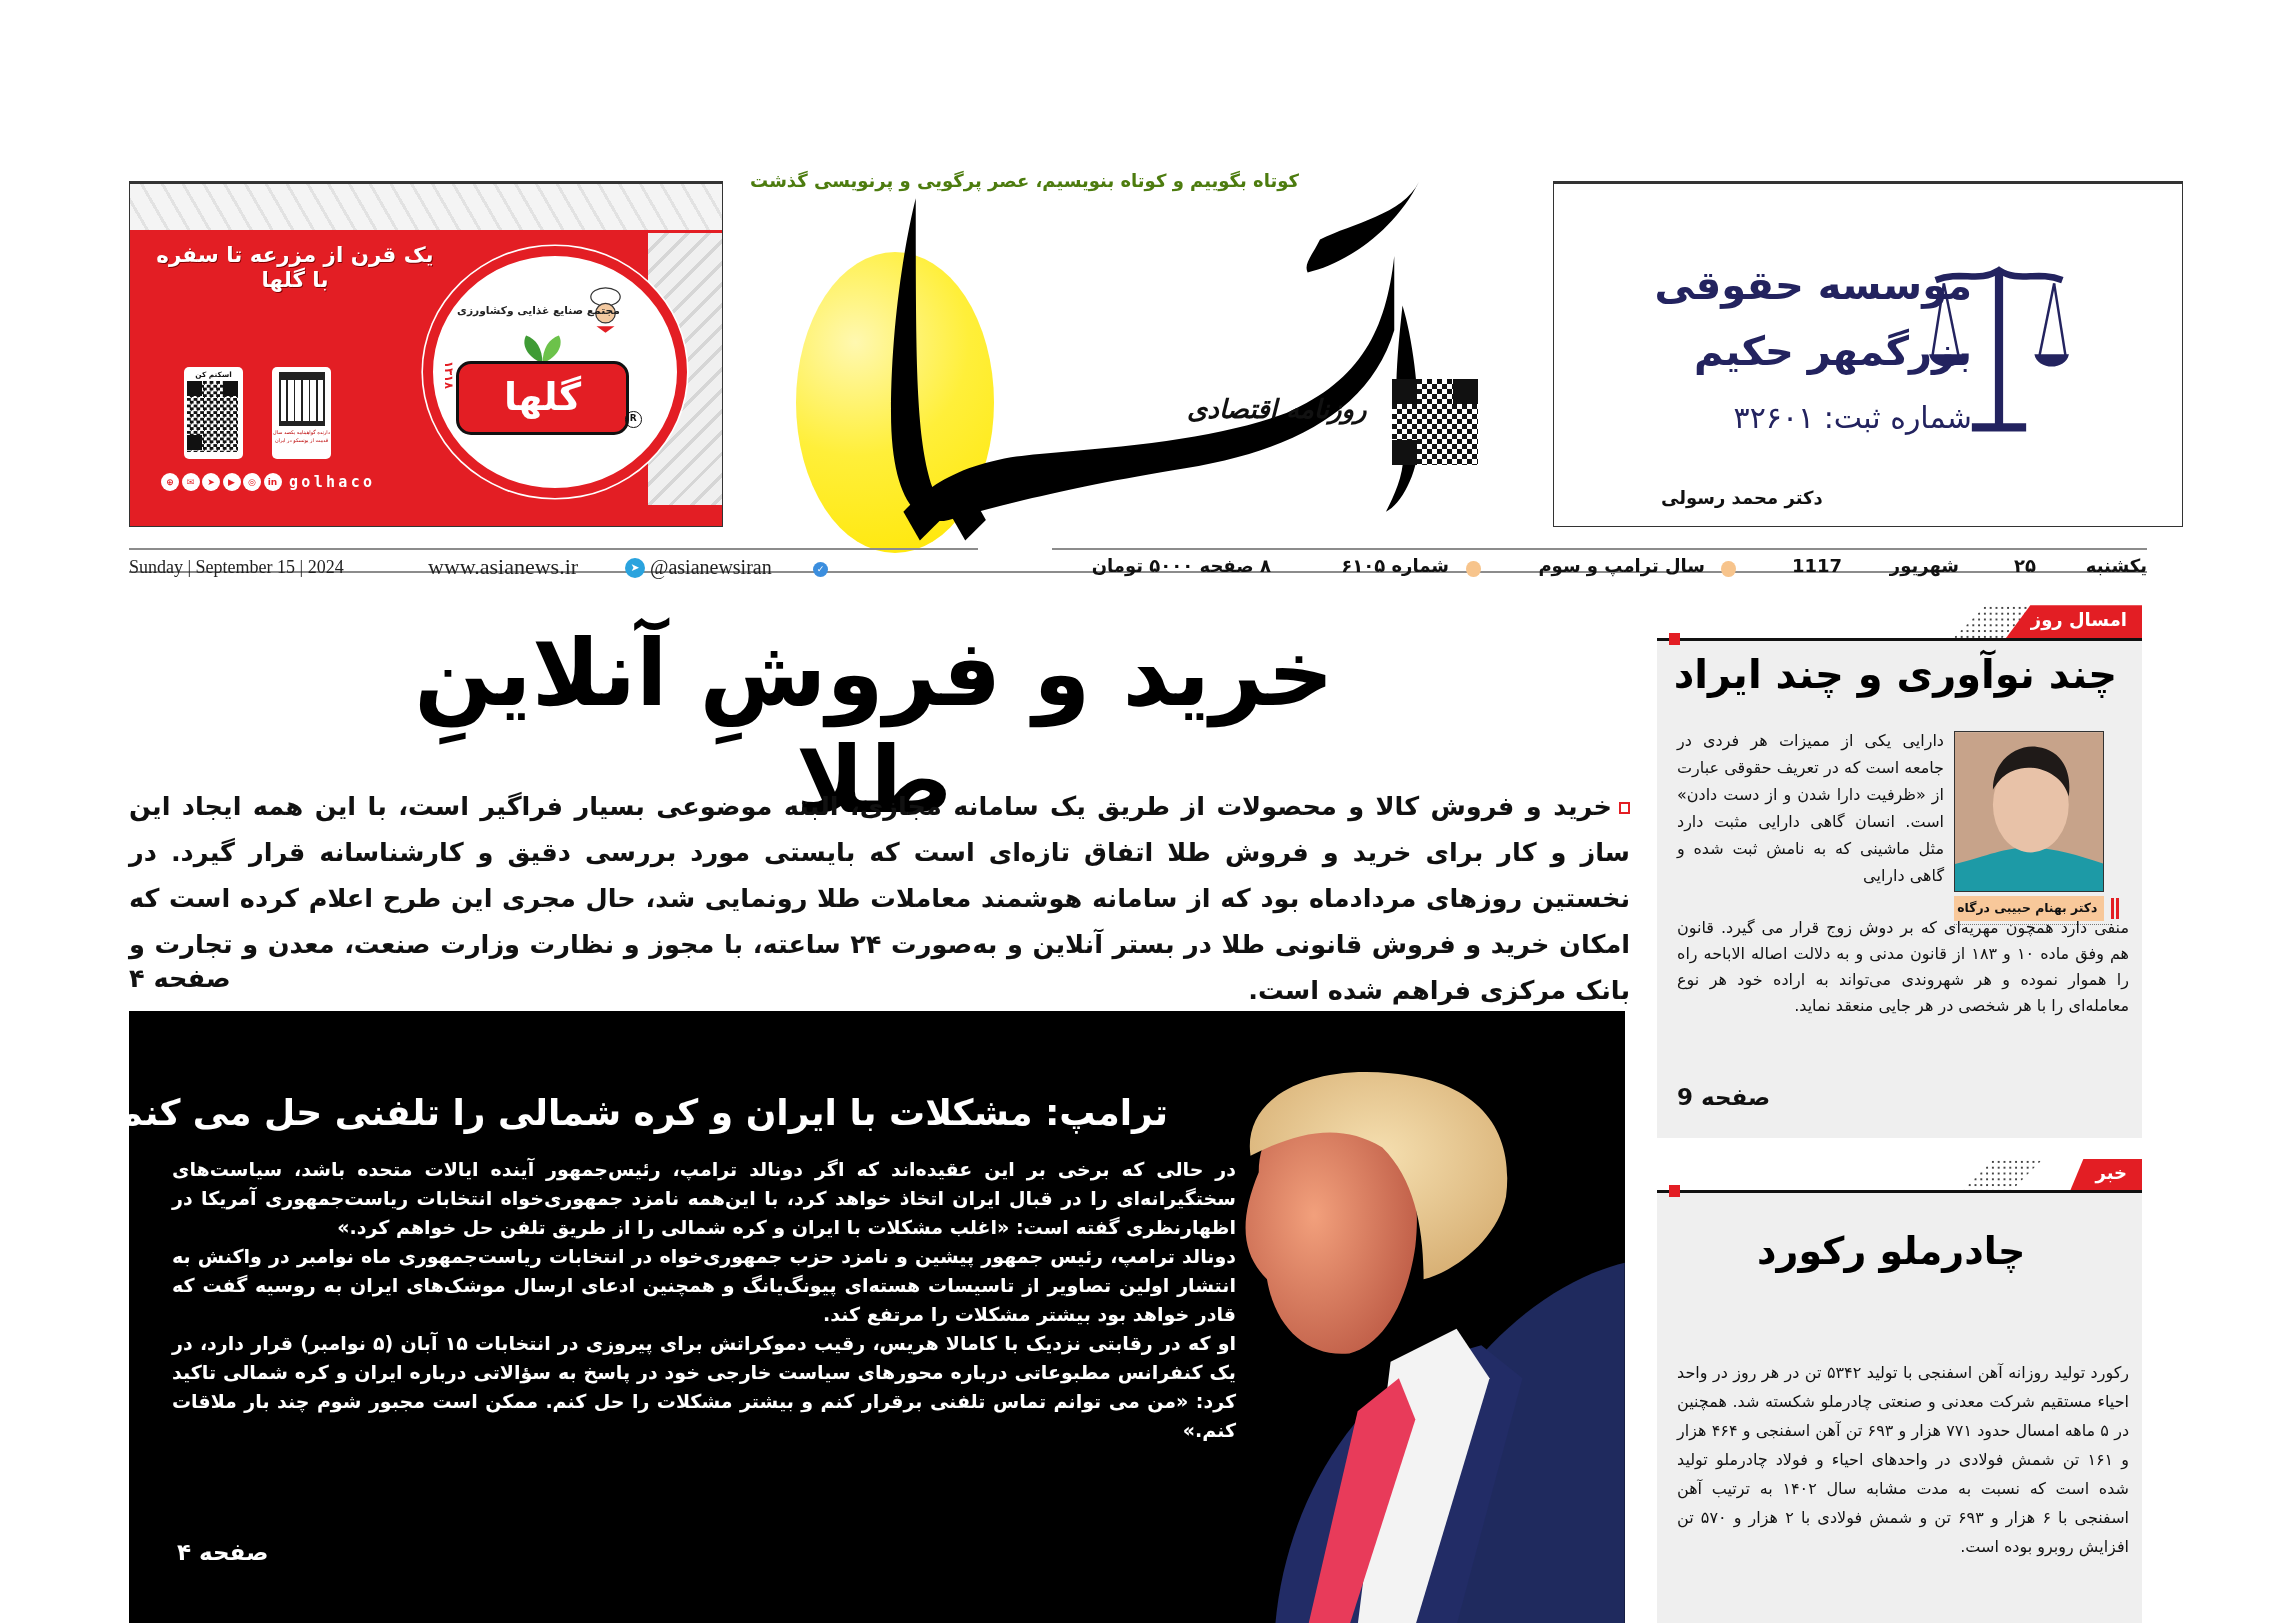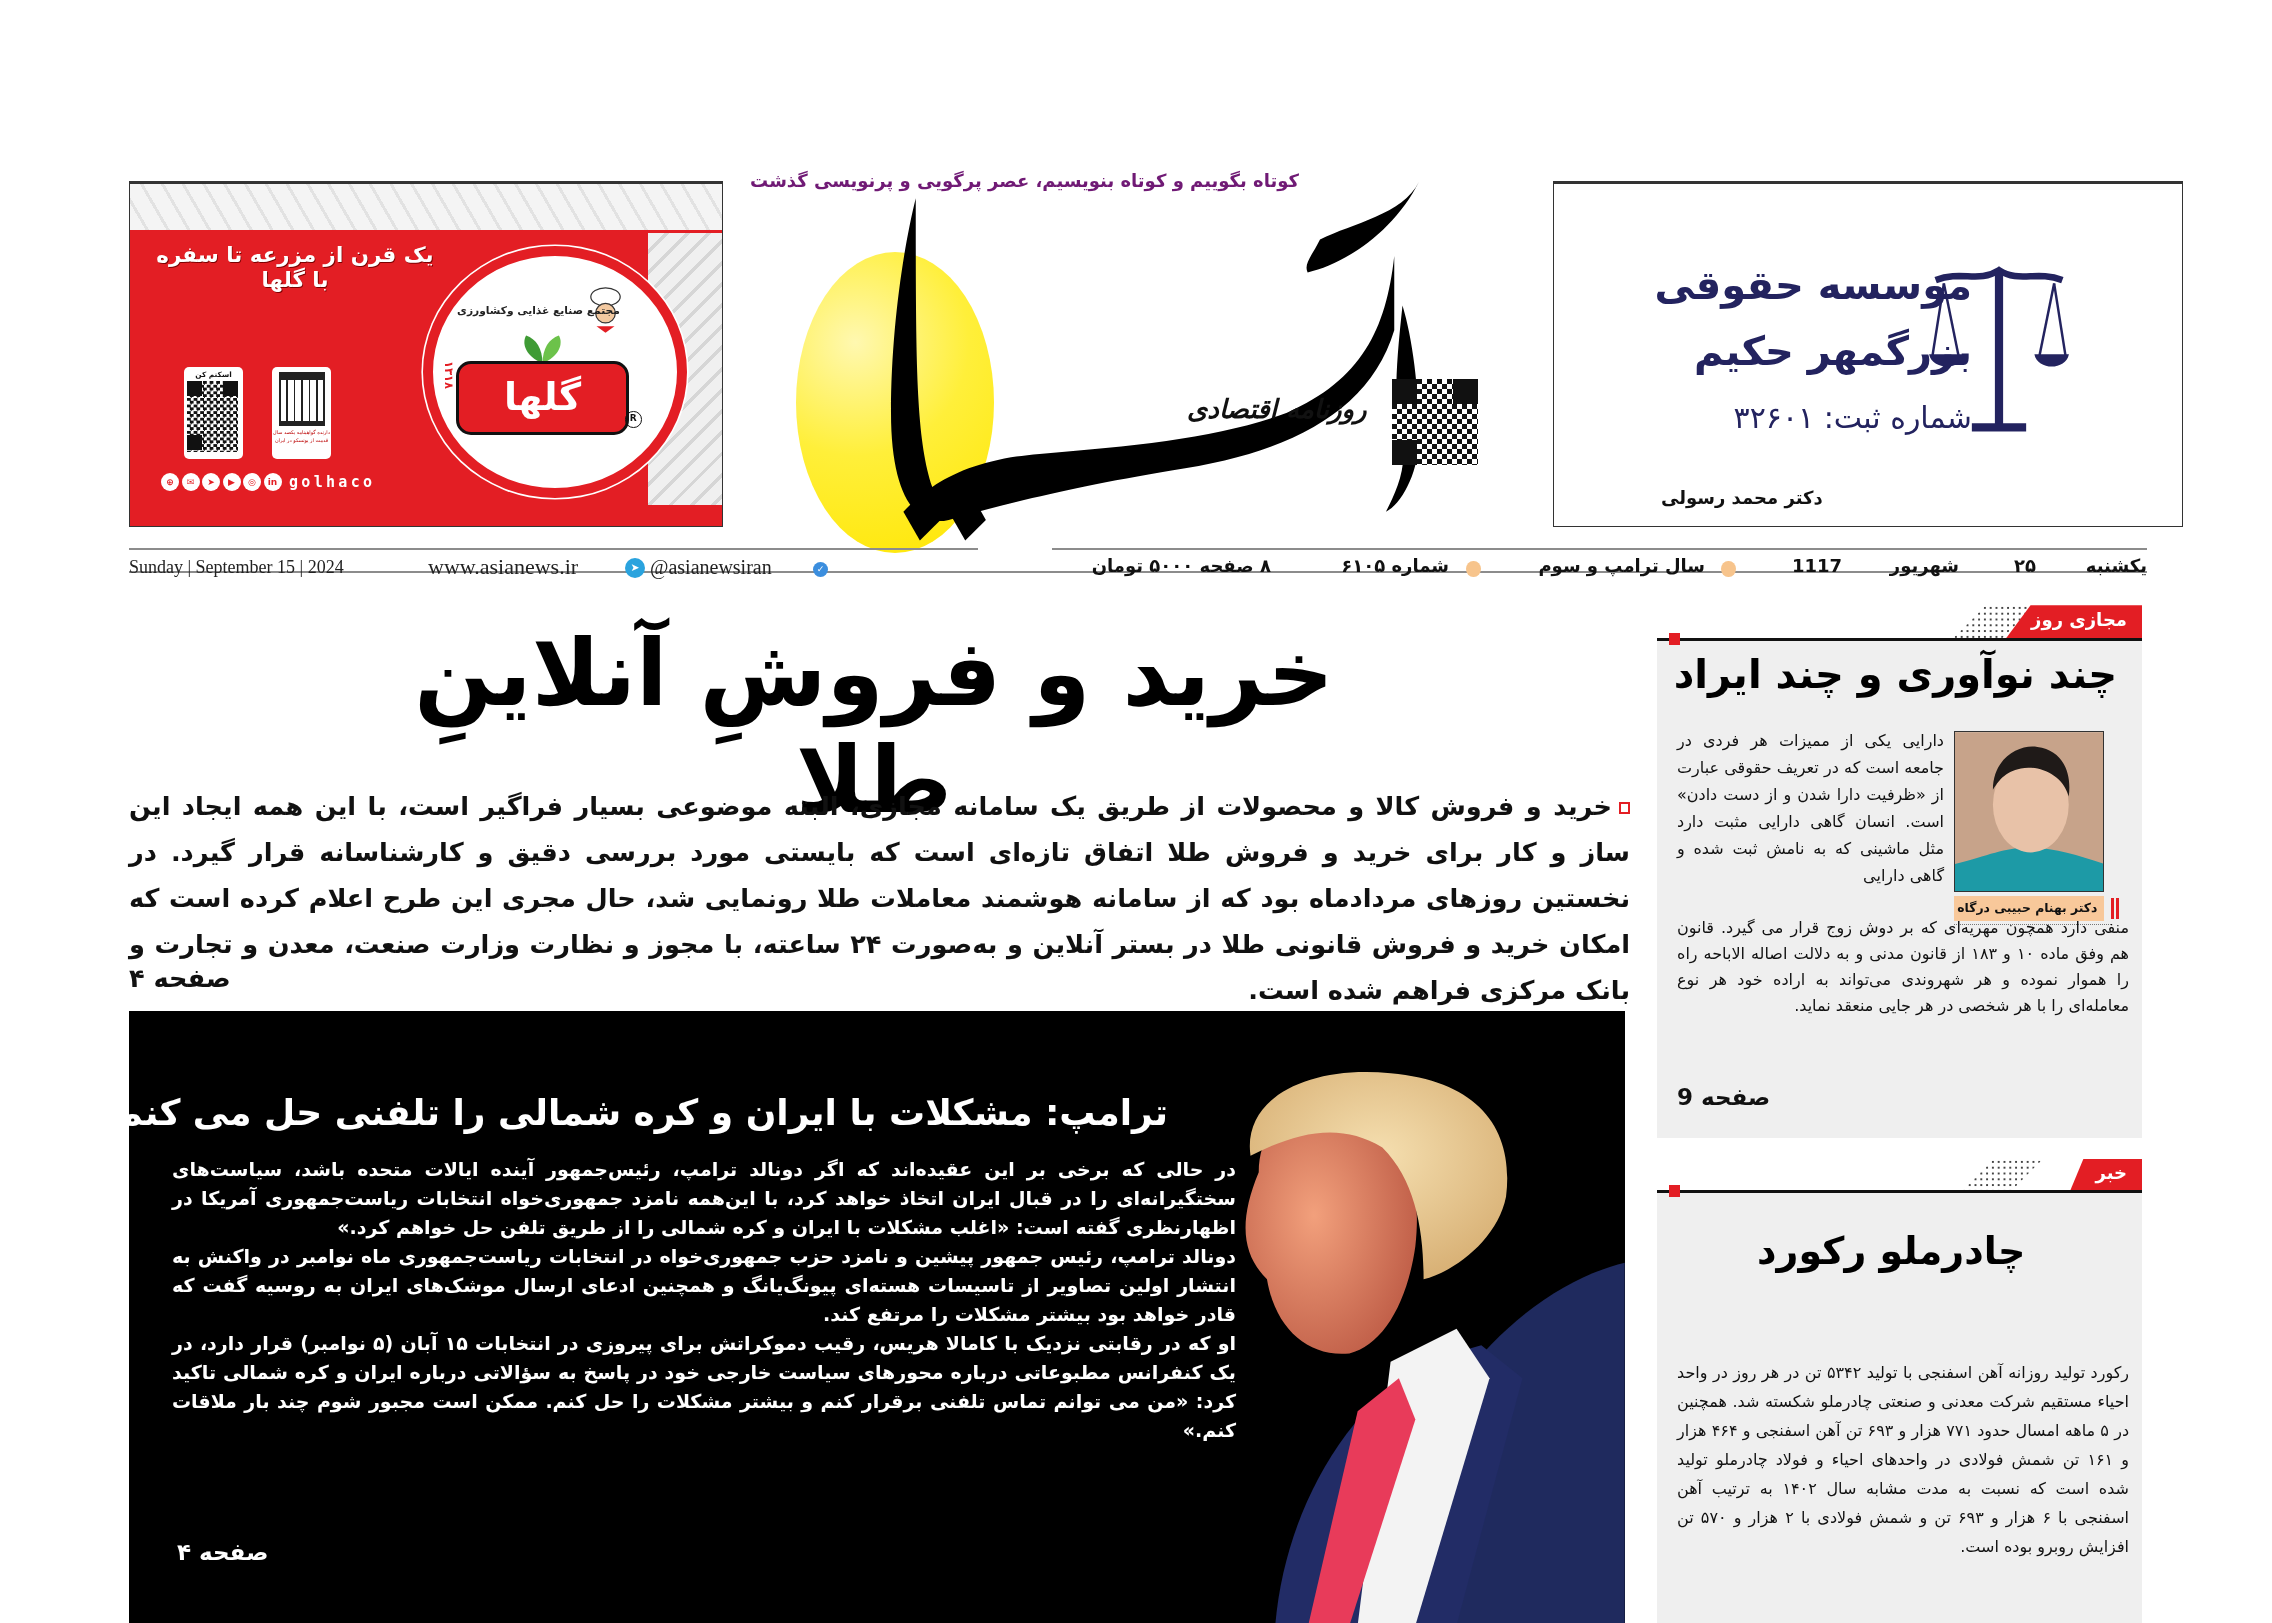--- a/index.html
+++ b/index.html
@@ -28,21 +28,21 @@
       linear-gradient(#111,#111) 0 54px/15px 15px no-repeat,
       repeating-conic-gradient(#111 0 25%, #fff 0 50%) 0 0/6.6px 6.6px; }
   #ad-left .unesco-card { position: absolute; left: 142px; top: 183px; width: 59px; height: 92px; background: #fff; border-radius: 5px; text-align: center; padding-top: 5px; }
   #ad-left .unesco-card .temple { width: 46px; height: 54px; margin: 0 auto; border-top: 8.2px solid #222; border-bottom: 5px solid #222; background: repeating-linear-gradient(90deg, #222 0 1.6px, #fff 1.6px 7.4px); font: bold 5.8px "DejaVu Sans", sans-serif; letter-spacing: 0.8px; }
   #ad-left .unesco-card .cap { font: 5px "DejaVu Sans", sans-serif; color: #b00; direction: rtl; line-height: 7.4px; margin-top: 3.3px; }
   #ad-left .socials { position: absolute; left: 31px; top: 289px; display: flex; align-items: center; gap: 2.5px; }
   #ad-left .socials .soc { width: 18px; height: 18px; border-radius: 50%; background: #fff; color: #e31e24; font: bold 9px "DejaVu Sans", sans-serif; text-align: center; line-height: 18px; }
   #ad-left .socials .handle { color: #fff; font: bold 15px "DejaVu Sans Mono", monospace; letter-spacing: 3.3px; margin-left: 5px; }
 
   
-  #tagline { left: 804px; top: 170px; width: 495px; font: bold 18px "DejaVu Sans", sans-serif; color: #701a75; direction: rtl; text-align: right; white-space: nowrap; }
+  #tagline { left: 804px; top: 170px; width: 495px; font: bold 18px "DejaVu Sans", sans-serif; color: #4d7c0f; direction: rtl; text-align: right; white-space: nowrap; }
   #sun { left: 796px; top: 252px; width: 198px; height: 301px; border-radius: 50%; background: radial-gradient(circle at 30% 30%, #fff8b0 0%, #ffef3a 45%, #ffe600 100%); }
   #masthead-logo { left: 825px; top: 165px; width: 627px; height: 388px; }
   #logo-sub { left: 1187px; top: 394px; font: italic bold 26px "DejaVu Serif", serif; color: #111; direction: rtl; }
   #logo-qr { left: 1392px; top: 379px; width: 86px; height: 86px; background:
       linear-gradient(#111,#111) 0 0/25px 25px no-repeat,
       linear-gradient(#111,#111) 61px 0/25px 25px no-repeat,
       linear-gradient(#111,#111) 0 61px/25px 25px no-repeat,
       repeating-conic-gradient(#111 0 25%, #fff 0 50%) 0 0/10px 10px; }
 
   
@@ -221,21 +221,21 @@
     <p>در حالی که برخی بر این عقیده‌اند که اگر دونالد ترامپ، رئیس‌جمهور آینده ایالات متحده باشد، سیاست‌های سختگیرانه‌ای را در قبال ایران اتخاذ خواهد کرد، با این‌همه نامزد جمهوری‌خواه انتخابات ریاست‌جمهوری آمریکا در اظهارنظری گفته است: «اغلب مشکلات با ایران و کره شمالی را از طریق تلفن حل خواهم کرد.»</p>
     <p>دونالد ترامپ، رئیس جمهور پیشین و نامزد حزب جمهوری‌خواه در انتخابات ریاست‌جمهوری ماه نوامبر در واکنش به انتشار اولین تصاویر از تاسیسات هسته‌ای پیونگ‌یانگ و همچنین ادعای ارسال موشک‌های ایران به روسیه گفت که قادر خواهد بود بیشتر مشکلات را مرتفع کند.</p>
     <p>او که در رقابتی نزدیک با کامالا هریس، رقیب دموکراتش برای پیروزی در انتخابات ۱۵ آبان (۵ نوامبر) قرار دارد، در یک کنفرانس مطبوعاتی درباره محورهای سیاست خارجی خود در پاسخ به سؤالاتی درباره ایران و کره شمالی تاکید کرد: «من می توانم تماس تلفنی برقرار کنم و بیشتر مشکلات را حل کنم. ممکن است مجبور شوم چند بار ملاقات کنم.»</p>
   </div>
   <div id="trump-page">صفحه ۴</div>
 </div>
 
 <div id="box-nigah" class="side-box">
   <div class="white-top" style="height:38px"></div>
   <div class="dots" style="right:107px; top:3.3px"></div>
-  <div class="tag" style="top:3.3px">مجازی روز</div>
+  <div class="tag" style="top:3.3px">امسال روز</div>
   <div class="hdr-line" style="top:36px"></div>
   <div class="hdr-sq" style="top:31px"></div>
   <h3 id="nigah-title">چند نوآوری و چند ایراد</h3>
   <div id="nigah-photo">
     <svg width="150" height="161" viewBox="0 0 182 195">
       <rect width="182" height="195" fill="#c7a38a"></rect>
       <rect x="0" y="0" width="182" height="195" fill="url(#none)"></rect>
       <path d="M0 195 L0 160 C40 150 60 140 90 140 C120 140 150 150 182 160 L182 195 Z" fill="#1d9aa6"></path>
       <ellipse cx="92" cy="88" rx="46" ry="58" fill="#e8c2a8"></ellipse>
       <path d="M46 70 C46 30 80 14 100 18 C130 22 142 48 138 78 C130 50 100 40 80 44 C60 48 52 60 46 70 Z" fill="#1f1a18"></path>

